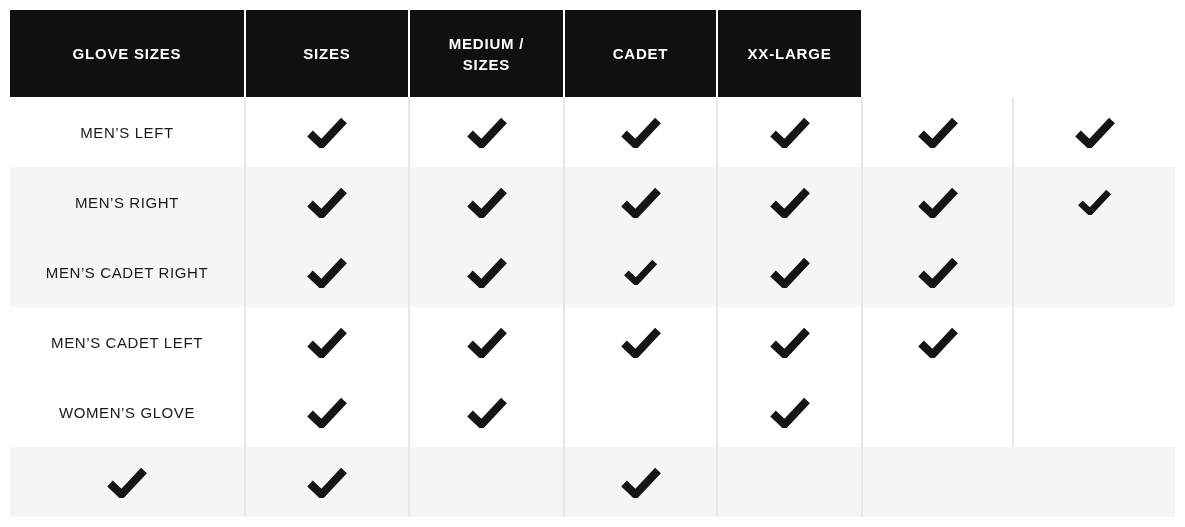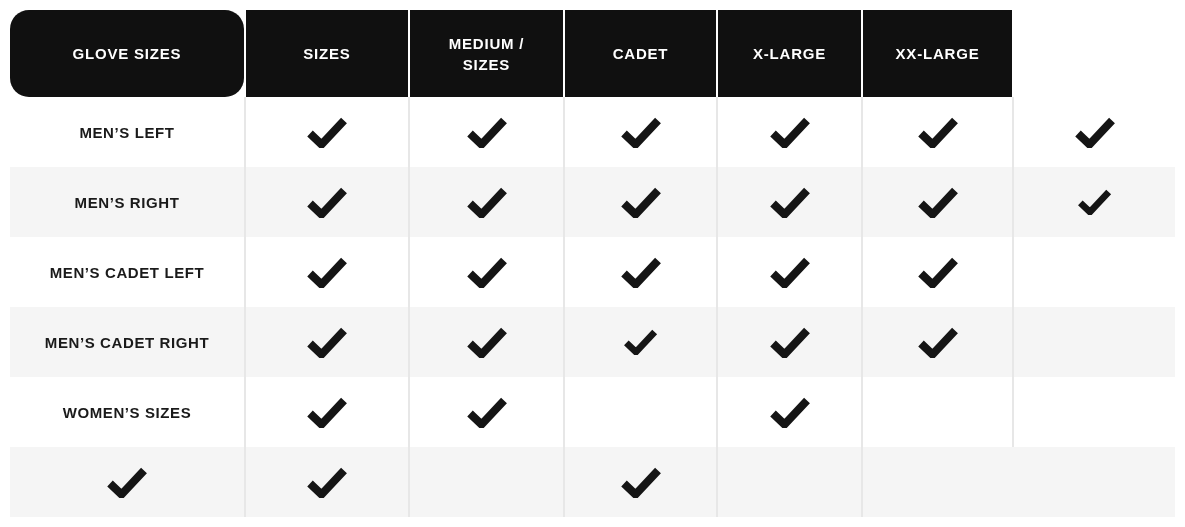--- a/index.html
+++ b/index.html
@@ -25,33 +25,33 @@
     justify-content: center;
     text-align: center;
     font-weight: bold;
     font-size: 15px;
     letter-spacing: 0.8px;
     line-height: 1.4;
     border-left: 2px solid var(--divider-header, #ffffff);
     box-sizing: border-box;
     padding: 0 18px;
   }
-  .row.header-row .hcell:first-child { border-left: none; border-radius: 19px; }
+  .row.header-row .hcell:first-child { border-left: none; }
   .body-row .cell {
     height: 70px;
     display: flex;
     align-items: center;
     justify-content: center;
     border-left: 2px solid var(--divider-body, #e7e7e7);
     box-sizing: border-box;
   }
   .body-row .cell:first-child { border-left: none; }
   .body-row.alt { background: var(--row-alt-bg, #f5f5f5); }
   .label-cell {
-    font-weight: bold;
+    font-weight: normal;
     font-size: 15px;
     letter-spacing: 0.6px;
     color: var(--label-text, #1a1a1a);
     text-align: center;
   }
   .check-icon svg { display: block; }
 </style>
 </head>
 <body>
 
@@ -63,23 +63,20 @@
       <div class="hcell">
         <span>SIZES</span>
       </div>
       <div class="hcell">
         <span>MEDIUM / SIZES</span>
       </div>
       <div class="hcell">
         <span>CADET</span>
       </div>
       <div class="hcell">
-        <span>X-LARGE</span>
-      </div>
-      <div class="hcell">
         <span>XX-LARGE</span>
       </div>
     </div>
   <div id="body-rows">
       <div class="row body-row">
         <div class="cell label-cell">MEN’S LEFT</div>
         <div class="cell">
           <span class="check-icon">
             <svg width="42" height="31" viewBox="0 0 42 31">
               <path d="M4 16.5 L15.5 27.5 L38 3.5" fill="none" stroke="#151515" stroke-width="8" stroke-linecap="butt" stroke-linejoin="miter"></path>
@@ -160,20 +157,59 @@
           </span>
         </div>
         <div class="cell">
           <span class="check-icon">
             <svg width="35" height="26" viewBox="0 0 42 31">
               <path d="M4 16.5 L15.5 27.5 L38 3.5" fill="none" stroke="#151515" stroke-width="8" stroke-linecap="butt" stroke-linejoin="miter"></path>
             </svg>
           </span>
         </div>
       </div>
+      <div class="row body-row alt">
+        <div class="cell label-cell">MEN’S CADET RIGHT</div>
+        <div class="cell">
+          <span class="check-icon">
+            <svg width="42" height="31" viewBox="0 0 42 31">
+              <path d="M4 16.5 L15.5 27.5 L38 3.5" fill="none" stroke="#151515" stroke-width="8" stroke-linecap="butt" stroke-linejoin="miter"></path>
+            </svg>
+          </span>
+        </div>
+        <div class="cell">
+          <span class="check-icon">
+            <svg width="42" height="31" viewBox="0 0 42 31">
+              <path d="M4 16.5 L15.5 27.5 L38 3.5" fill="none" stroke="#151515" stroke-width="8" stroke-linecap="butt" stroke-linejoin="miter"></path>
+            </svg>
+          </span>
+        </div>
+        <div class="cell">
+          <span class="check-icon">
+            <svg width="35" height="26" viewBox="0 0 42 31">
+              <path d="M4 16.5 L15.5 27.5 L38 3.5" fill="none" stroke="#151515" stroke-width="8" stroke-linecap="butt" stroke-linejoin="miter"></path>
+            </svg>
+          </span>
+        </div>
+        <div class="cell">
+          <span class="check-icon">
+            <svg width="42" height="31" viewBox="0 0 42 31">
+              <path d="M4 16.5 L15.5 27.5 L38 3.5" fill="none" stroke="#151515" stroke-width="8" stroke-linecap="butt" stroke-linejoin="miter"></path>
+            </svg>
+          </span>
+        </div>
+        <div class="cell">
+          <span class="check-icon">
+            <svg width="42" height="31" viewBox="0 0 42 31">
+              <path d="M4 16.5 L15.5 27.5 L38 3.5" fill="none" stroke="#151515" stroke-width="8" stroke-linecap="butt" stroke-linejoin="miter"></path>
+            </svg>
+          </span>
+        </div>
+        <div class="cell"></div>
+      </div>
       <div class="row body-row">
         <div class="cell label-cell">MEN’S CADET LEFT</div>
         <div class="cell">
           <span class="check-icon">
             <svg width="42" height="31" viewBox="0 0 42 31">
               <path d="M4 16.5 L15.5 27.5 L38 3.5" fill="none" stroke="#151515" stroke-width="8" stroke-linecap="butt" stroke-linejoin="miter"></path>
             </svg>
           </span>
         </div>
         <div class="cell">
@@ -199,61 +235,22 @@
         </div>
         <div class="cell">
           <span class="check-icon">
             <svg width="42" height="31" viewBox="0 0 42 31">
               <path d="M4 16.5 L15.5 27.5 L38 3.5" fill="none" stroke="#151515" stroke-width="8" stroke-linecap="butt" stroke-linejoin="miter"></path>
             </svg>
           </span>
         </div>
         <div class="cell"></div>
       </div>
-      <div class="row body-row alt">
-        <div class="cell label-cell">MEN’S CADET RIGHT</div>
-        <div class="cell">
-          <span class="check-icon">
-            <svg width="42" height="31" viewBox="0 0 42 31">
-              <path d="M4 16.5 L15.5 27.5 L38 3.5" fill="none" stroke="#151515" stroke-width="8" stroke-linecap="butt" stroke-linejoin="miter"></path>
-            </svg>
-          </span>
-        </div>
-        <div class="cell">
-          <span class="check-icon">
-            <svg width="42" height="31" viewBox="0 0 42 31">
-              <path d="M4 16.5 L15.5 27.5 L38 3.5" fill="none" stroke="#151515" stroke-width="8" stroke-linecap="butt" stroke-linejoin="miter"></path>
-            </svg>
-          </span>
-        </div>
-        <div class="cell">
-          <span class="check-icon">
-            <svg width="35" height="26" viewBox="0 0 42 31">
-              <path d="M4 16.5 L15.5 27.5 L38 3.5" fill="none" stroke="#151515" stroke-width="8" stroke-linecap="butt" stroke-linejoin="miter"></path>
-            </svg>
-          </span>
-        </div>
-        <div class="cell">
-          <span class="check-icon">
-            <svg width="42" height="31" viewBox="0 0 42 31">
-              <path d="M4 16.5 L15.5 27.5 L38 3.5" fill="none" stroke="#151515" stroke-width="8" stroke-linecap="butt" stroke-linejoin="miter"></path>
-            </svg>
-          </span>
-        </div>
-        <div class="cell">
-          <span class="check-icon">
-            <svg width="42" height="31" viewBox="0 0 42 31">
-              <path d="M4 16.5 L15.5 27.5 L38 3.5" fill="none" stroke="#151515" stroke-width="8" stroke-linecap="butt" stroke-linejoin="miter"></path>
-            </svg>
-          </span>
-        </div>
-        <div class="cell"></div>
-      </div>
       <div class="row body-row">
-        <div class="cell label-cell">WOMEN’S SIZES</div>
+        <div class="cell label-cell">WOMEN’S GLOVE</div>
         <div class="cell">
           <span class="check-icon">
             <svg width="42" height="31" viewBox="0 0 42 31">
               <path d="M4 16.5 L15.5 27.5 L38 3.5" fill="none" stroke="#151515" stroke-width="8" stroke-linecap="butt" stroke-linejoin="miter"></path>
             </svg>
           </span>
         </div>
         <div class="cell">
           <span class="check-icon">
             <svg width="42" height="31" viewBox="0 0 42 31">

